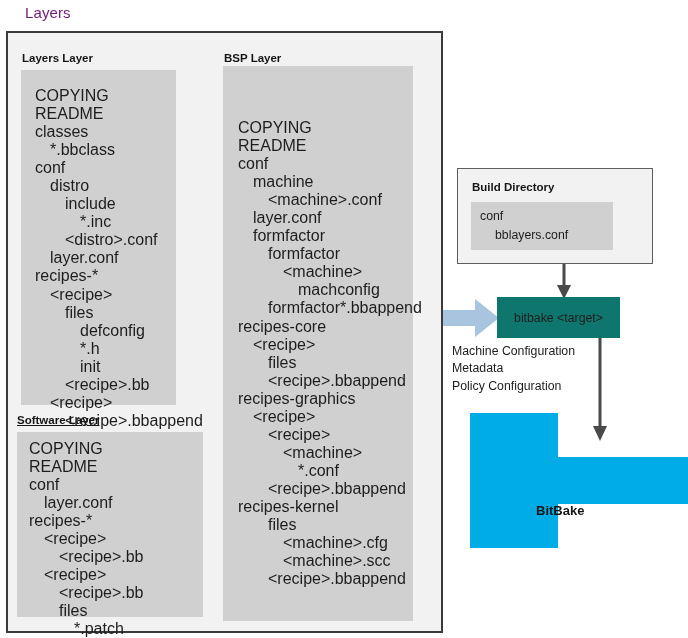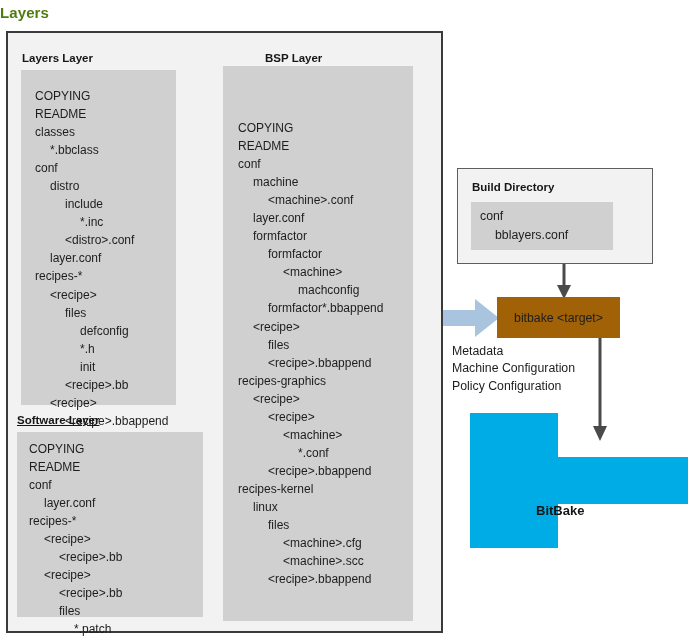--- a/index.html
+++ b/index.html
@@ -16,26 +16,26 @@
     position: relative;
     width: 688px;
     height: 638px;
     overflow: hidden;
     background: #ffffff;
   }
 
   
   #page-title {
     position: absolute;
-    left: 0;
+    left: 25px;
     top: 4px;
     font-size: 15px;
-    font-weight: bold;
+    font-weight: normal;
     letter-spacing: 0.1px;
-    color: #4d7c0f;
+    color: #701a75;
   }
 
   
   #layers-frame {
     position: absolute;
     left: 6px;
     top: 31px;
     width: 437px;
     height: 602px;
     border: 2px solid #3a3a3a;
@@ -55,21 +55,21 @@
     position: absolute;
     background: #d0d0d0;
     box-sizing: border-box;
   }
   .tree {
     margin: 0;
     padding: 0;
     list-style: none;
   }
   .tree li {
-    font-size: 12px;
+    font-size: 16px;
     line-height: 18.05px;
     color: #1d1d1d;
     white-space: nowrap;
   }
   .d0 { padding-left: 0px; }
   .d1 { padding-left: 15px; }
   .d2 { padding-left: 30px; }
   .d3 { padding-left: 45px; }
   .d4 { padding-left: 60px; }
 
@@ -77,21 +77,21 @@
   #distro-label { left: 22px; top: 52px; }
   #distro-panel { left: 21px; top: 70px; width: 155px; height: 335px; }
   #distro-panel .tree { padding: 17px 0 0 14px; }
 
   
   #software-label { left: 17px; top: 414px; text-decoration: underline; }
   #software-panel { left: 17px; top: 432px; width: 186px; height: 185px; }
   #software-panel .tree { padding: 8px 0 0 12px; }
 
   
-  #bsp-label { left: 224px; top: 52px; margin-left: 41px; }
+  #bsp-label { left: 224px; top: 52px; }
   #bsp-panel { left: 223px; top: 66px; width: 190px; height: 555px; }
   #bsp-panel .tree { padding: 53px 0 0 15px; }
 
   
   #build-dir-box {
     position: absolute;
     left: 457px;
     top: 168px;
     width: 196px;
     height: 96px;
@@ -118,21 +118,21 @@
   #build-dir-panel .tree { padding: 5px 0 0 9px; }
   #build-dir-panel .tree li { font-size: 12.3px; line-height: 18.5px; }
 
   
   #bitbake-box {
     position: absolute;
     left: 497px;
     top: 297px;
     width: 123px;
     height: 41px;
-    background: #a16207;
+    background: #0f766e;
     box-sizing: border-box;
     display: flex;
     align-items: center;
     justify-content: center;
   }
   #bitbake-label {
     font-size: 12.3px;
     color: #1d1d1d;
     white-space: nowrap;
   }
@@ -253,31 +253,31 @@
         <li class="d0">README</li>
         <li class="d0">conf</li>
         <li class="d1">machine</li>
         <li class="d2">&lt;machine&gt;.conf</li>
         <li class="d1">layer.conf</li>
         <li class="d1">formfactor</li>
         <li class="d2">formfactor</li>
         <li class="d3">&lt;machine&gt;</li>
         <li class="d4">machconfig</li>
         <li class="d2">formfactor*.bbappend</li>
+        <li class="d0">recipes-core</li>
         <li class="d1">&lt;recipe&gt;</li>
         <li class="d2">files</li>
         <li class="d2">&lt;recipe&gt;.bbappend</li>
         <li class="d0">recipes-graphics</li>
         <li class="d1">&lt;recipe&gt;</li>
         <li class="d2">&lt;recipe&gt;</li>
         <li class="d3">&lt;machine&gt;</li>
         <li class="d4">*.conf</li>
         <li class="d2">&lt;recipe&gt;.bbappend</li>
         <li class="d0">recipes-kernel</li>
-        <li class="d1">linux</li>
         <li class="d2">files</li>
         <li class="d3">&lt;machine&gt;.cfg</li>
         <li class="d3">&lt;machine&gt;.scc</li>
         <li class="d2">&lt;recipe&gt;.bbappend</li>
       </ul>
   </div>
 
   <div id="build-dir-box">
     <div id="build-dir-title">Build Directory</div>
     <div id="build-dir-panel">
@@ -299,22 +299,22 @@
     <svg width="57" height="40" viewBox="0 0 57 40">
       <polygon points="0,12 32,12 32,1 56,20 32,39 32,28 0,28" fill="#a9c4de"></polygon>
     </svg>
   </div>
 
   <div id="bitbake-box">
     <span id="bitbake-label">bitbake &lt;target&gt;</span>
   </div>
 
   <div id="metadata-caption">
+    <div>Machine Configuration</div>
     <div>Metadata</div>
-    <div>Machine Configuration</div>
     <div>Policy Configuration</div>
   </div>
 
   <div id="arrow-bitbake-to-output">
     <svg width="22" height="104" viewBox="0 0 22 104">
       <line x1="11" y1="0" x2="11" y2="90" stroke="#4a4a4a" stroke-width="3"></line>
       <polygon points="11,103 4,88 18,88" fill="#4a4a4a"></polygon>
     </svg>
   </div>
 

